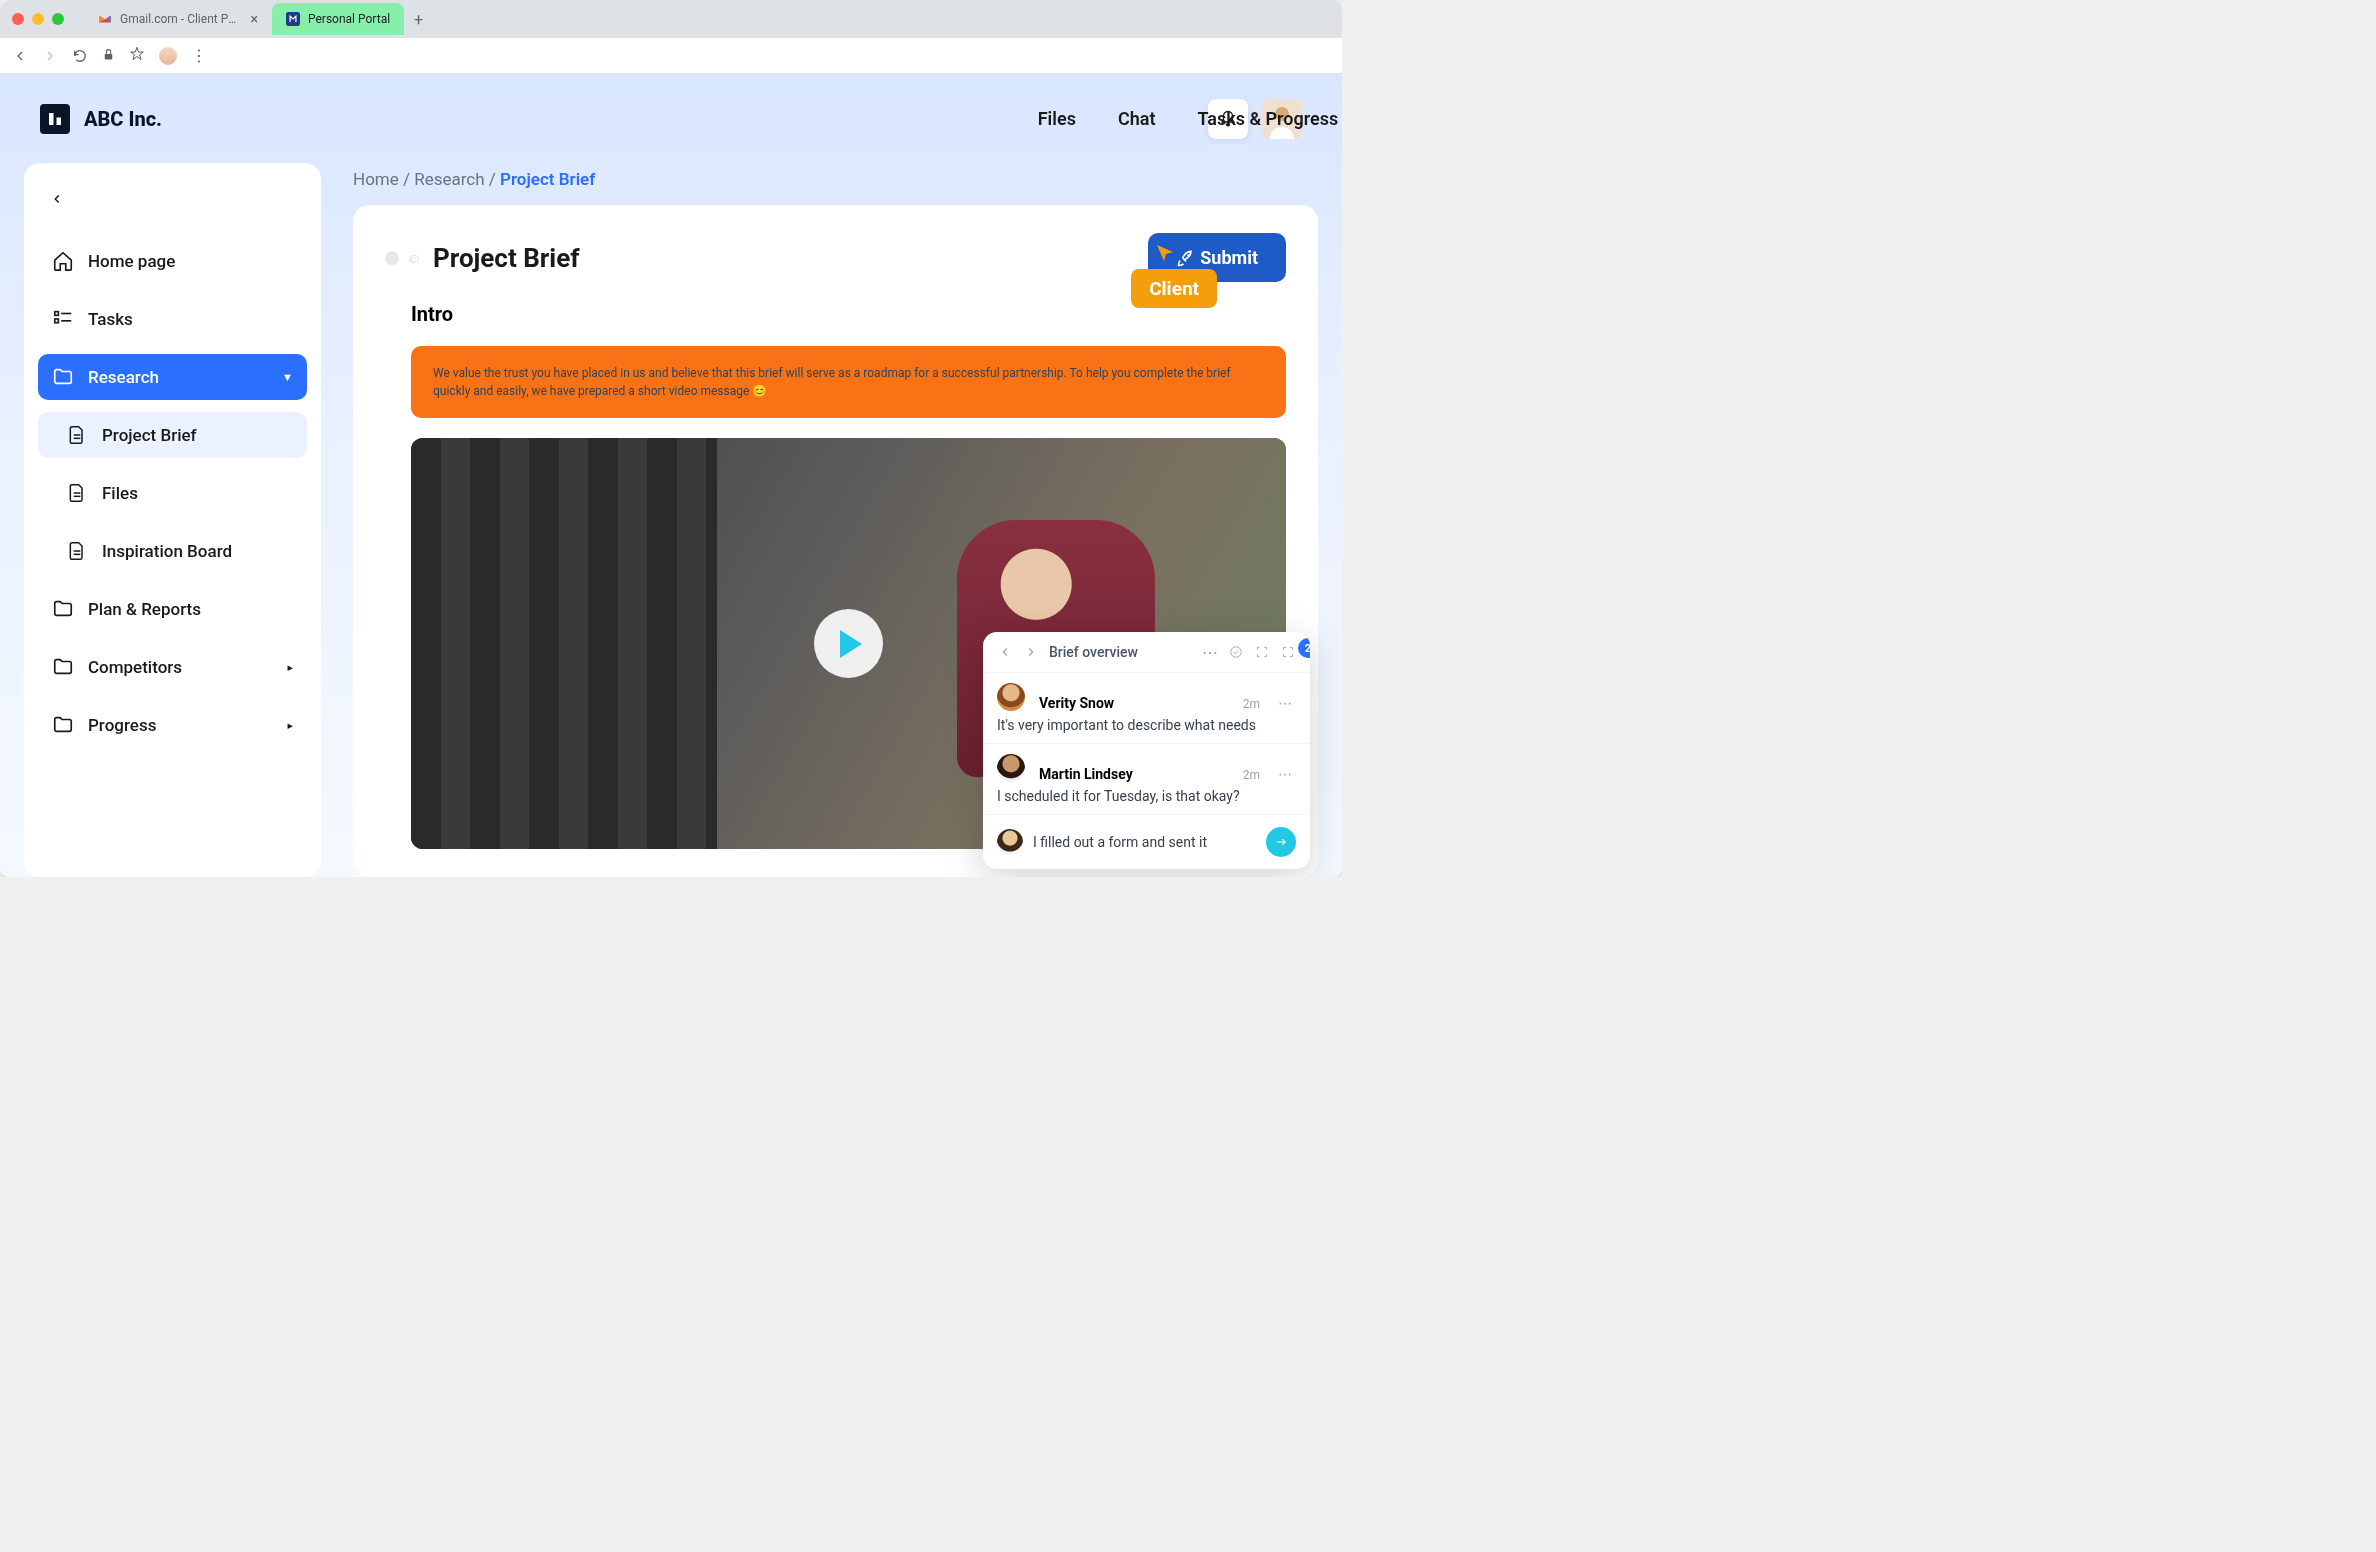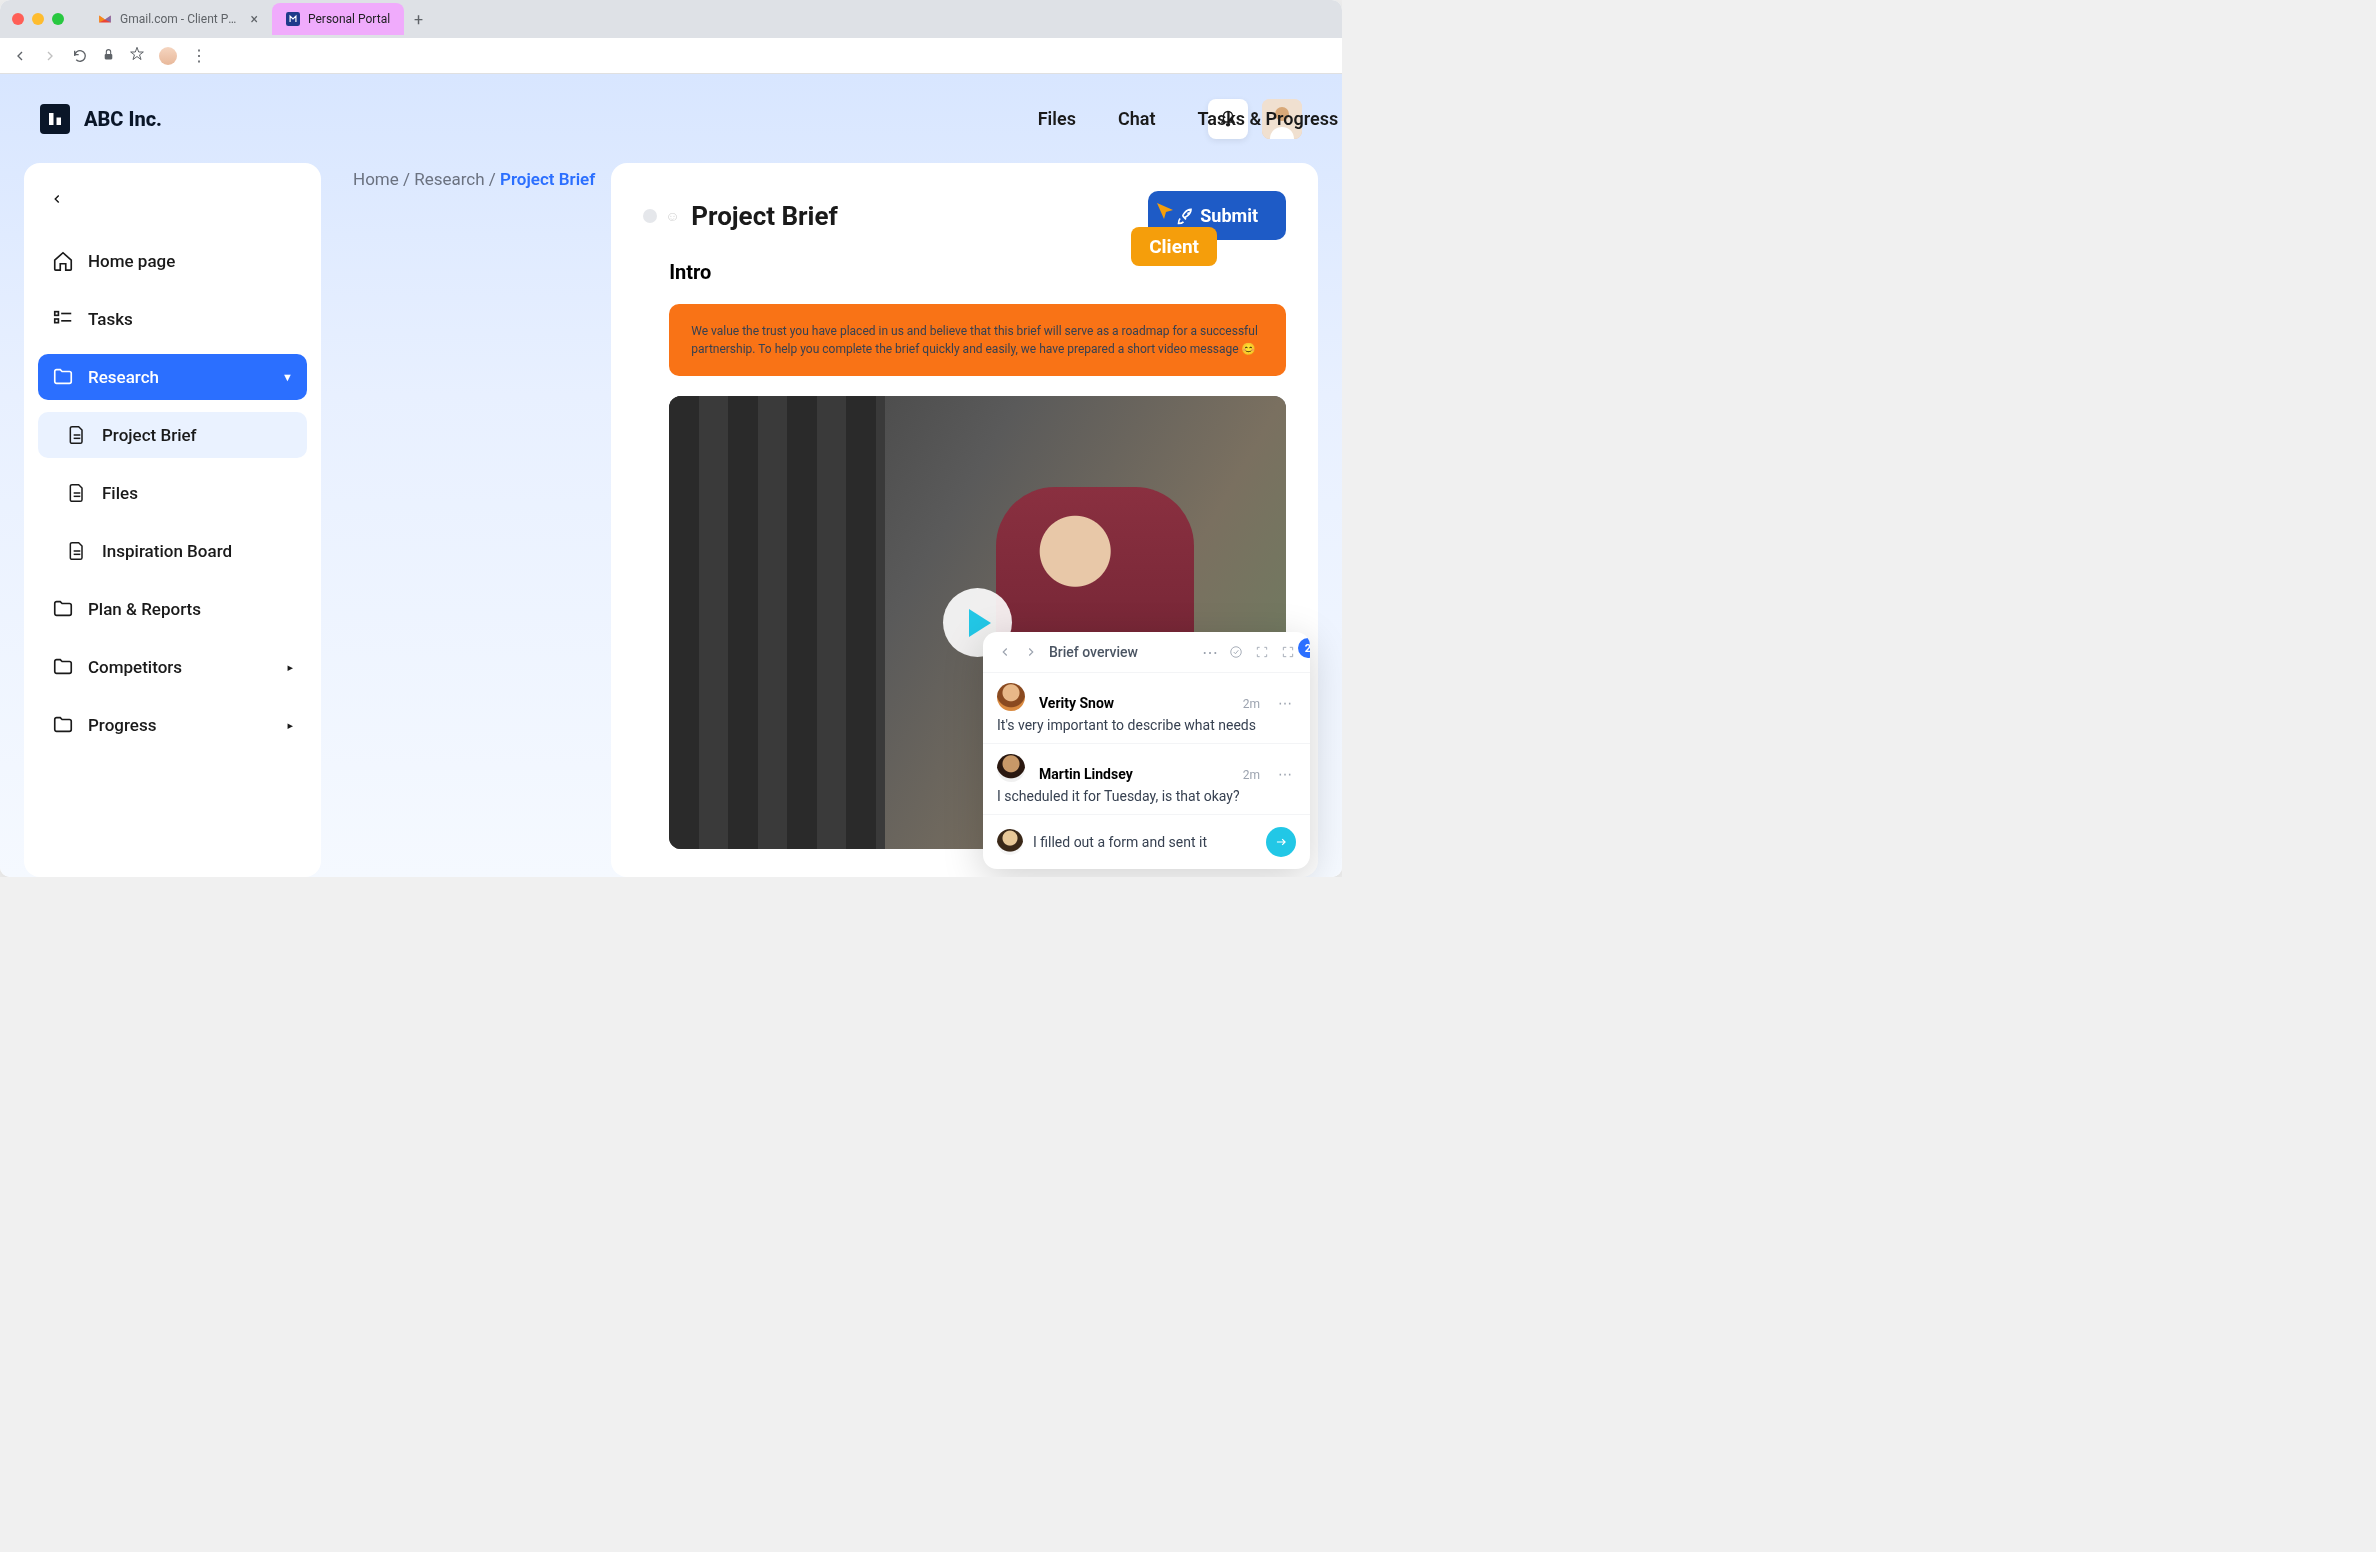--- a/index.html
+++ b/index.html
@@ -7,21 +7,21 @@
 
 
 .browser-window { width: 1342px; height: 877px; background: #fff; border-radius: 10px; overflow: hidden; box-shadow: 0 4px 20px rgba(0,0,0,0.1); display: flex; flex-direction: column; }
 .tab-bar { height: 38px; background: #dee1e6; display: flex; align-items: center; padding-left: 12px; }
 .traffic-lights { display: flex; gap: 8px; margin-right: 20px; }
 .traffic-lights span { width: 12px; height: 12px; border-radius: 50%; }
 .tl-red { background: #ff5f57; }
 .tl-yellow { background: #febc2e; }
 .tl-green { background: #28c840; }
 .tab { height: 32px; padding: 0 14px; display: flex; align-items: center; gap: 8px; font-size: 12px; color: #5f6368; border-radius: 8px 8px 0 0; max-width: 188px; }
-.tab.active { background: #f0abfc; color: #202124; }
+.tab.active { background: #86efac; color: #202124; }
 .tab .favicon { width: 14px; height: 14px; flex-shrink: 0; }
 .tab .tab-title { white-space: nowrap; overflow: hidden; text-overflow: ellipsis; flex: 1; }
 .tab .close-x { font-size: 14px; color: #5f6368; margin-left: 6px; }
 .new-tab { font-size: 16px; color: #5f6368; padding: 0 10px; }
 
 .url-bar { height: 36px; background: #fff; border-bottom: 1px solid #e0e0e0; display: flex; align-items: center; padding: 0 12px; gap: 14px; }
 .nav-arrow { width: 16px; height: 16px; color: #5f6368; display: flex; align-items: center; justify-content: center; }
 .lock-icon { color: #5f6368; }
 .url-text { font-size: 13px; color: #202124; flex: 1; }
 .url-right { display: flex; gap: 14px; align-items: center; }
@@ -47,21 +47,21 @@
 
 .sidebar { width: 297px; background: #fff; border-radius: 16px; padding: 24px 14px; display: flex; flex-direction: column; gap: 12px; flex-shrink: 0; }
 .sidebar-back { padding: 4px 12px 16px; }
 .sidebar-item { display: flex; align-items: center; gap: 14px; padding: 12px 14px; border-radius: 10px; font-size: 17px; font-weight: 500; color: #1a1a1a; cursor: pointer; }
 .sidebar-item .icon { width: 22px; height: 22px; flex-shrink: 0; display: flex; align-items: center; justify-content: center; }
 .sidebar-item.active { background: #2b6fff; color: #fff; }
 .sidebar-item.sub { padding-left: 28px; font-weight: 500; }
 .sidebar-item.sub.active-sub { background: #eaf2ff; color: #1a1a1a; }
 .sidebar-item .chevron { margin-left: auto; font-size: 11px; }
 
-.main { flex: 1; display: flex; gap: 16px; position: relative; }
+.main { flex: 1; display: flex; flex-direction: column; gap: 16px; position: relative; }
 .breadcrumb { font-size: 17px; color: #6b7280; padding-top: 6px; }
 .breadcrumb .current { color: #2b6fff; font-weight: 600; }
 
 .content-card { background: #fff; border-radius: 16px; padding: 28px 32px; flex: 1; display: flex; flex-direction: column; gap: 20px; position: relative; overflow: hidden; }
 .card-header-row { display: flex; align-items: center; justify-content: space-between; }
 .page-title-row { display: flex; align-items: center; gap: 12px; }
 .status-dots { display: flex; gap: 8px; }
 .status-dots span { width: 14px; height: 14px; border-radius: 50%; background: #e5e7eb; }
 .page-title { font-size: 26px; font-weight: 700; color: #1a1a1a; }
 .submit-btn { background: #1e5bc6; color: #fff; padding: 14px 28px; border-radius: 10px; font-size: 18px; font-weight: 700; display: flex; align-items: center; gap: 4px; border: none; cursor: pointer; }

